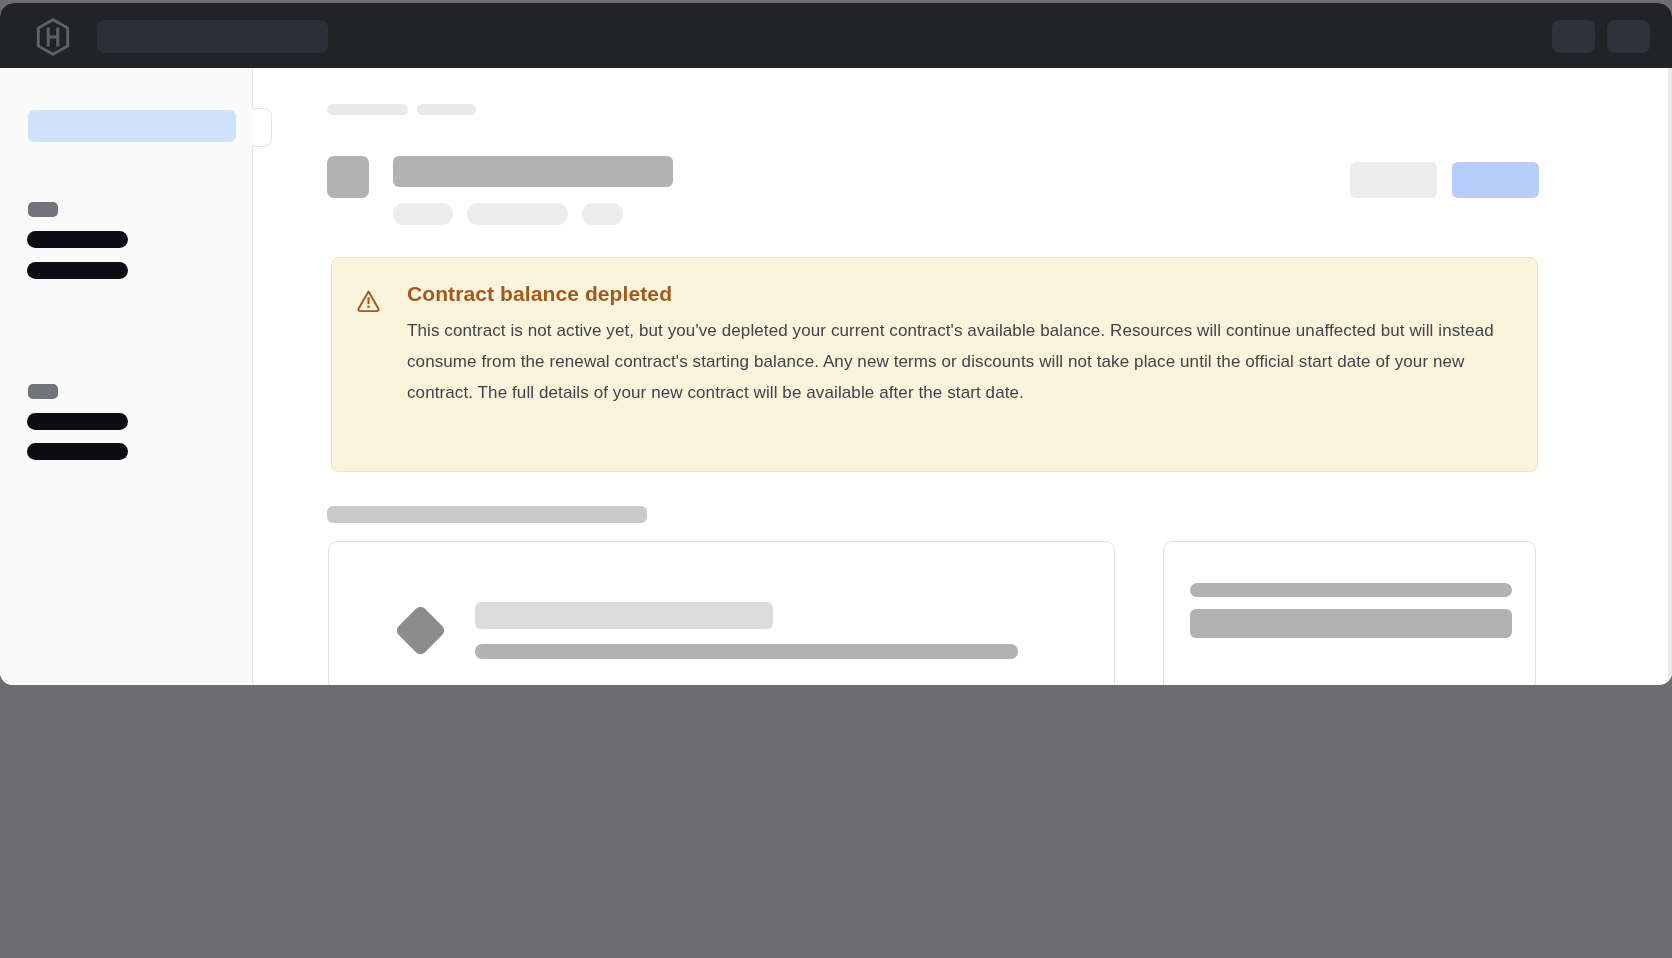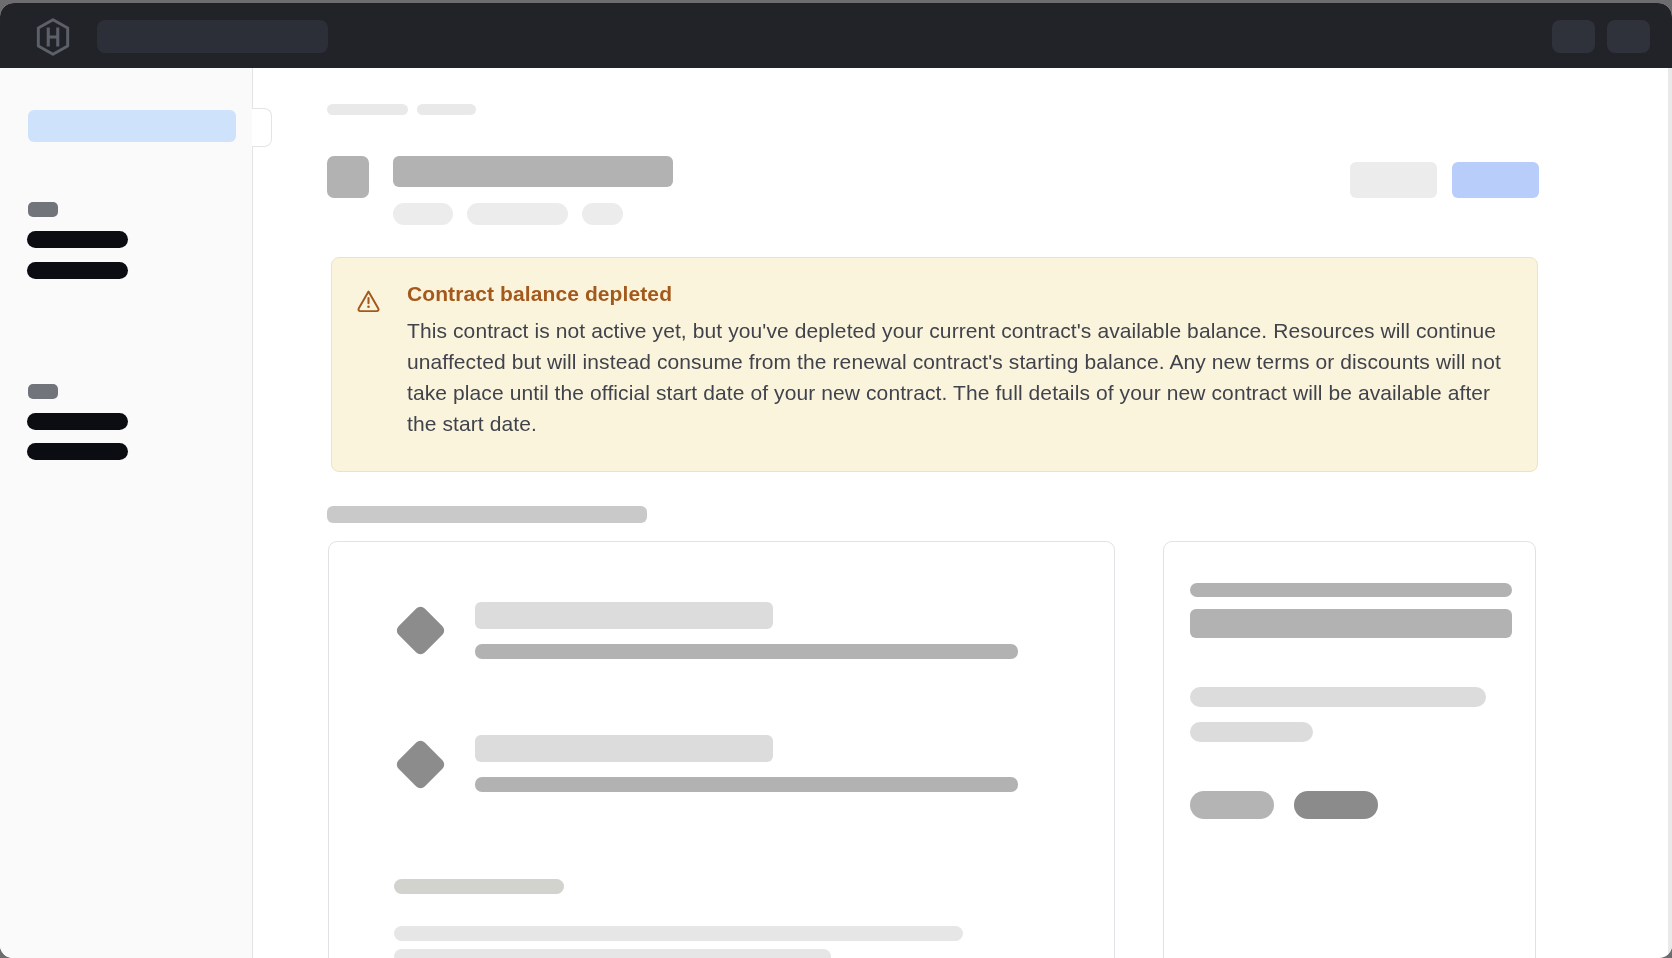--- a/index.html
+++ b/index.html
@@ -6,21 +6,21 @@
   html,body { width:1672px; height:958px; overflow:hidden; }
   body {
     font-family:"Liberation Sans", sans-serif;
     background: var(--backdrop, #6d6d70);
     position:relative;
   }
   #canvas { position:absolute; inset:0; }
 
   
   .window {
-    position:absolute; left:0; top:3px; width:1672px; height:955px;
+    position:absolute; left:0; top:3px; width:1672px; height:682px;
     background:#ffffff; border-radius:14px 14px 13px 13px; overflow:hidden;
   }
 
   
   .topbar { position:absolute; left:0; top:0; width:1672px; height:65px;
     background:var(--topbar-bg,#212329); }
   .logo { position:absolute; left:35px; top:15px; width:36px; height:38px; }
   .search-skel { position:absolute; left:97px; top:17px; width:231px; height:33px;
     background:var(--topbar-field,#2c2f37); border-radius:8px; }
   .topbar-btn { position:absolute; top:17px; width:43px; height:33px;
@@ -59,21 +59,21 @@
   .hdr-btn.secondary { left:1350px; background:#ececec; }
   .hdr-btn.primary { left:1452px; background:var(--primary-button,#b8cdf9); }
 
   
   .alert { position:absolute; left:331px; top:254px; width:1207px; height:215px;
     background:var(--warning-bg,#fbf4dd); border:1px solid var(--warning-border,#eee3c0);
     border-radius:8px; display:flex; gap:26px; padding:22px 24px 0 24px; }
   .alert-icon { width:25px; height:25px; flex:0 0 auto; margin-top:8px; }
   .alert-title { font-size:21px; font-weight:bold; line-height:28px;
     color:var(--warning-fg,#a3591c); letter-spacing:0.1px; }
-  .alert-body { margin-top:7px; font-size:21px; line-height:31px;
+  .alert-body { margin-top:7px; font-size:17px; line-height:31px;
     color:var(--body-text,#40434b); max-width:1105px; letter-spacing:0.1px; }
 
   
   .section-bar { position:absolute; left:327px; top:503px; width:320px; height:17px;
     background:#c9c9c9; border-radius:6px; }
   .card { position:absolute; top:538px; background:#fff;
     border:1px solid #e2e2e6; border-radius:9px; }
   .card.left { left:328px; width:787px; height:440px; }
   .card.right { left:1163px; width:373px; height:440px; }
 

